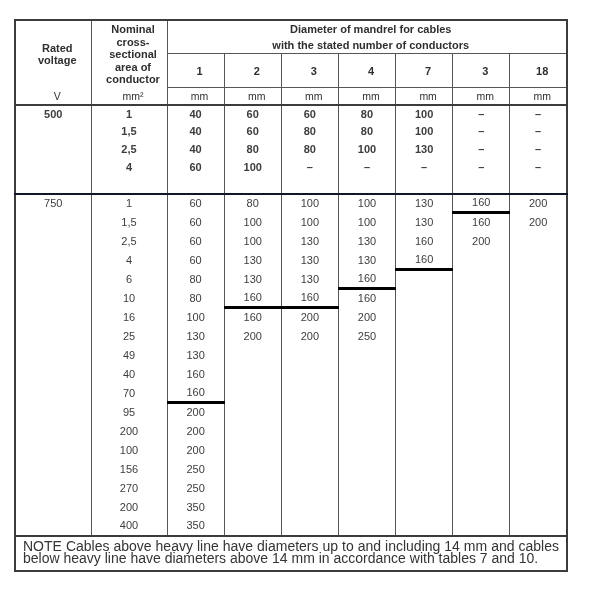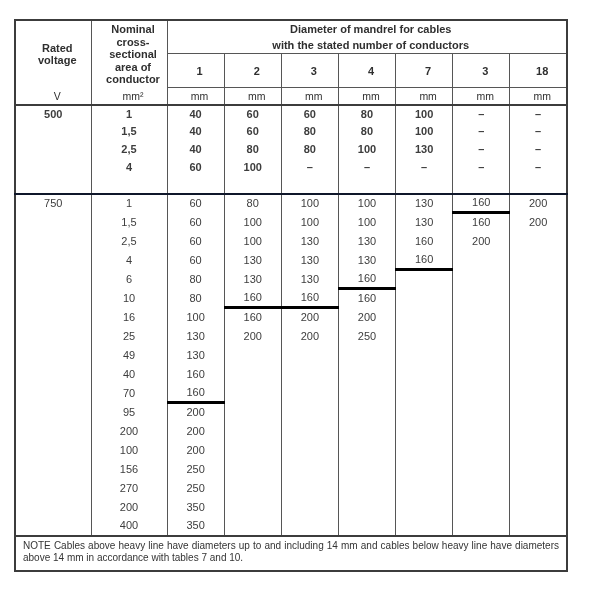--- a/index.html
+++ b/index.html
@@ -74,21 +74,21 @@
   tbody tr.s0 { height: 18px; font-weight: bold; }
   tbody tr.s1 { height: 19px; }
   tbody tr.spacer { height: 17px; }
   tbody tr.section-start td { border-top: 2px solid #0f172a; }
   tbody td { line-height: 1; }
   tbody td.heavy { border-bottom: 3px solid #000000; }
   
   tfoot td.note-cell {
     border-top: 2px solid #3c3c3c;
     text-align: justify;
-    font-size: 10px;
+    font-size: 14px;
     line-height: 12.5px;
     padding: 3px 7px 5px 7px;
     color: #343434;
     border-radius: 10px;
   }
 </style>
 </head>
 <body>
 
 <div id="stage">

